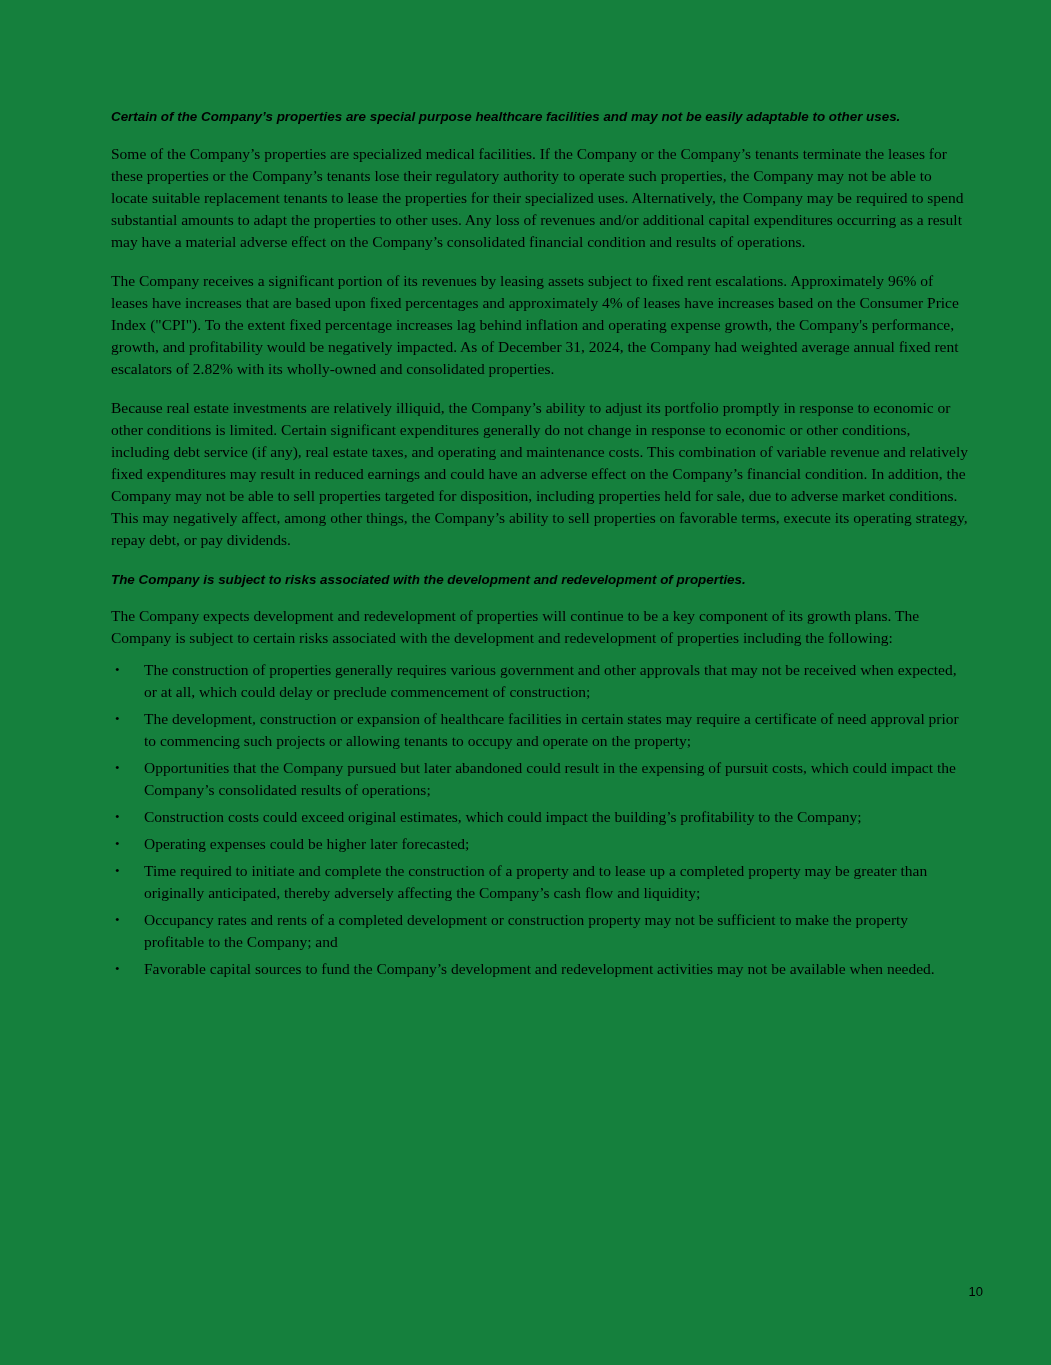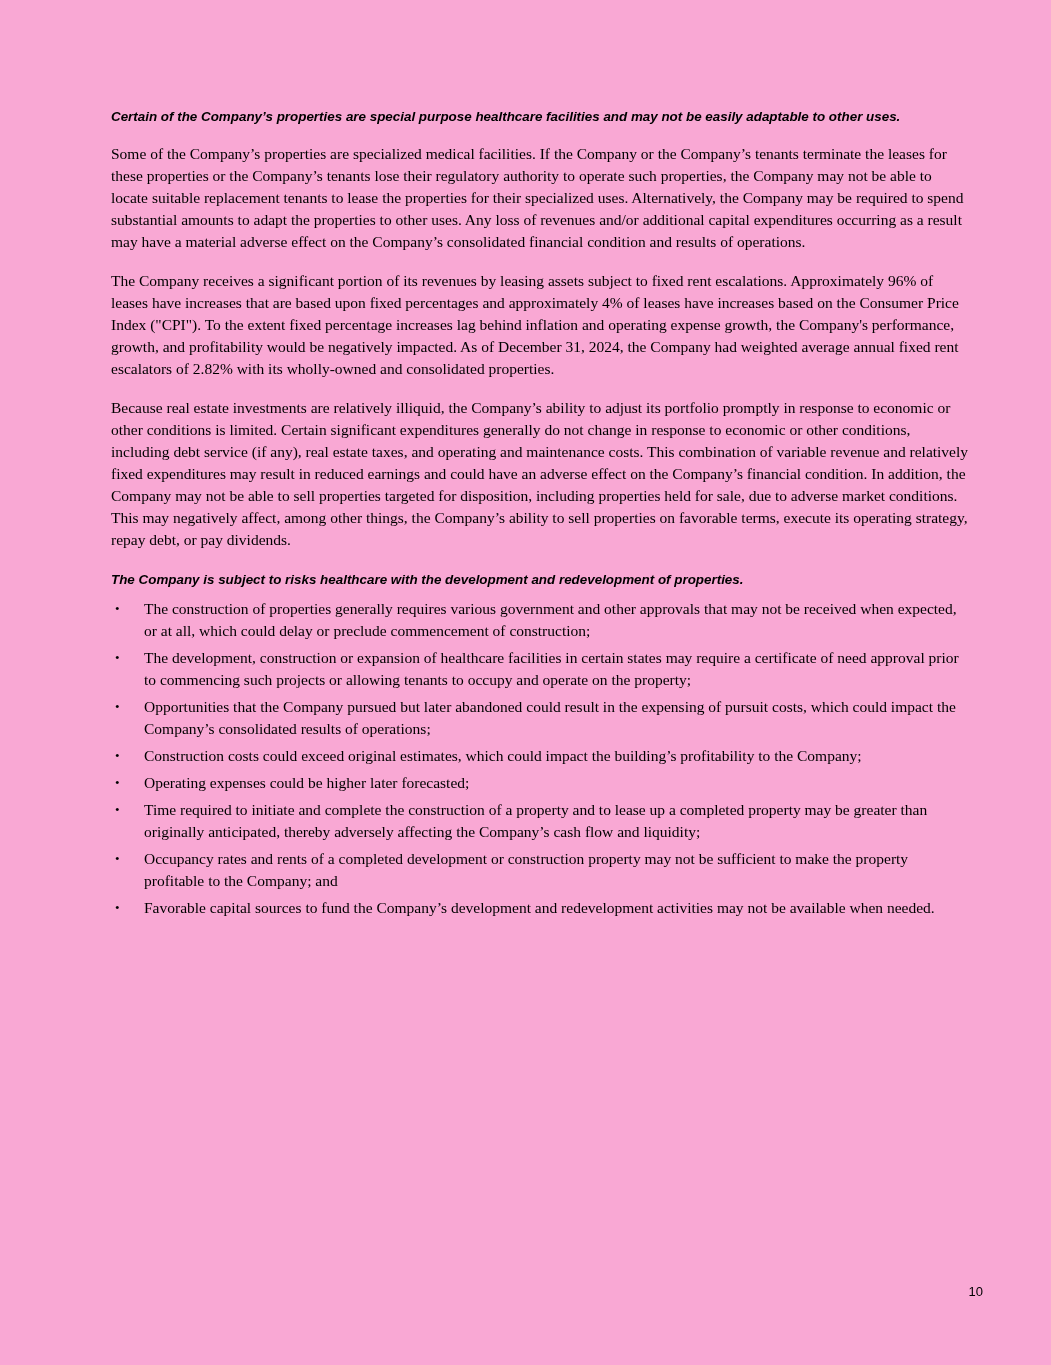--- a/index.html
+++ b/index.html
@@ -5,21 +5,21 @@
   html, body {
     margin: 0;
     padding: 0;
     background: #ffffff;
   }
   .page {
     position: relative;
     width: 1051px;
     height: 1365px;
     box-sizing: border-box;
-    background: #f9a8d4;
+    background: #15803d;
     padding: 108px 82px 0 111px;
     color: #000000;
     font-family: "Liberation Serif", serif;
     font-size: 15.5px;
     line-height: 22px;
     text-align: left;
   }
   .risk-section { margin: 0; padding: 0; }
   .risk-heading {
     font-family: "Liberation Sans", sans-serif;
@@ -75,21 +75,22 @@
 
   <section class="risk-section">
     <p class="risk-body">The Company receives a significant portion of its revenues by leasing assets subject to fixed rent escalations. Approximately 96% of leases have increases that are based upon fixed percentages and approximately 4% of leases have increases based on the Consumer Price Index ("CPI"). To the extent fixed percentage increases lag behind inflation and operating expense growth, the Company's performance, growth, and profitability would be negatively impacted.  As of December 31, 2024, the Company had weighted average annual fixed rent escalators of 2.82% with its wholly-owned and consolidated properties.</p>
   </section>
 
   <section class="risk-section">
     <p class="risk-body">Because real estate investments are relatively illiquid, the Company’s ability to adjust its portfolio promptly in response to economic or other conditions is limited. Certain significant expenditures generally do not change in response to economic or other conditions, including debt service (if any), real estate taxes, and operating and maintenance costs. This combination of variable revenue and relatively fixed expenditures may result in reduced earnings and could have an adverse effect on the Company’s financial condition. In addition, the Company may not be able to sell properties targeted for disposition, including properties held for sale, due to adverse market conditions. This may negatively affect, among other things, the Company’s ability to sell properties on favorable terms, execute its operating strategy, repay debt, or pay dividends.</p>
   </section>
 
   <section class="risk-section">
-    <h3 class="risk-heading">The Company is subject to risks healthcare with the development and redevelopment of properties.</h3>
+    <h3 class="risk-heading">The Company is subject to risks associated with the development and redevelopment of properties.</h3>
+    <p class="risk-body">The Company expects development and redevelopment of properties will continue to be a key component of its growth plans. The Company is subject to certain risks associated with the development and redevelopment of properties including the following:</p>
 
     <ul class="bullet-list">
       <li>
         <span class="bullet-marker">•</span>
         <span class="bullet-text">The construction of properties generally requires various government and other approvals that may not be received when expected, or at all, which could delay or preclude commencement of construction;</span>
       </li>
       <li>
         <span class="bullet-marker">•</span>
         <span class="bullet-text">The development, construction or expansion of healthcare facilities in certain states may require a certificate of need approval prior to commencing such projects or allowing tenants to occupy and operate on the property;</span>
       </li>

